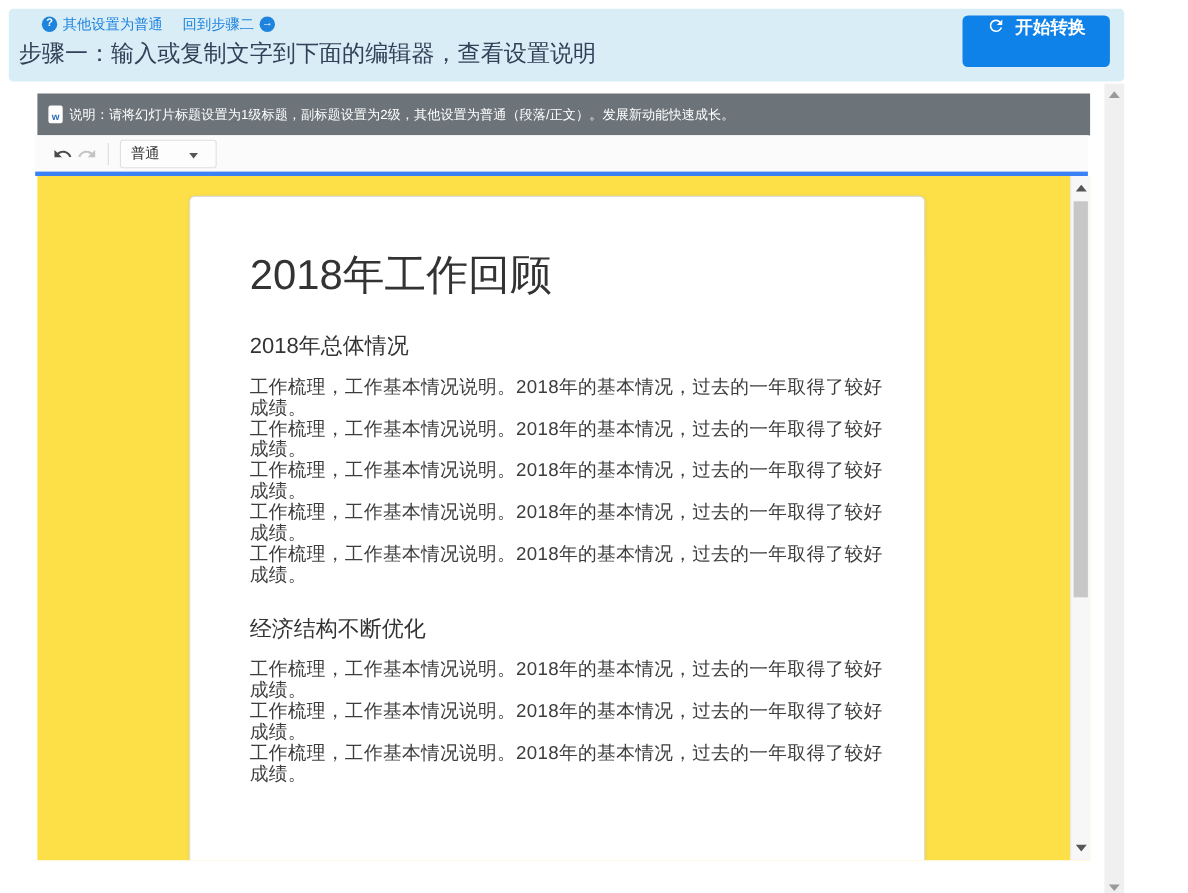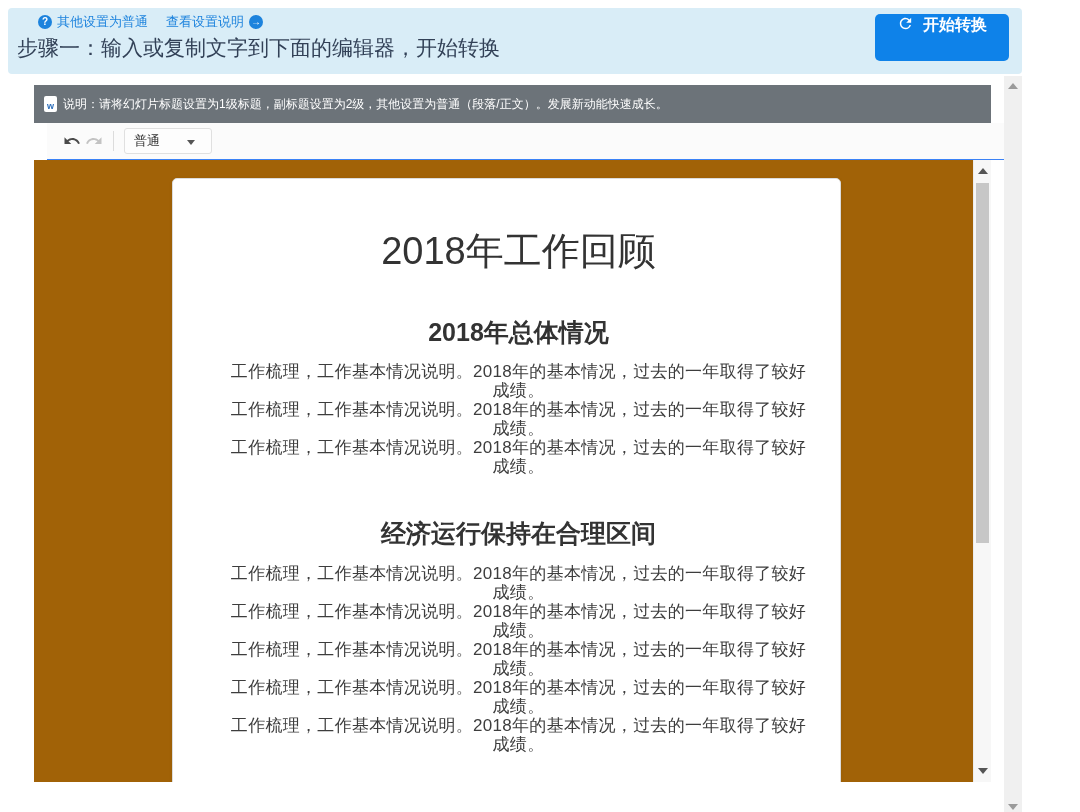--- a/index.html
+++ b/index.html
@@ -45,51 +45,51 @@
     display:flex; align-items:center; padding-left:10px; white-space:nowrap;
   }
   .word-ico {
     width:13px; height:16px; background:#fff; border-radius:2px; margin-right:6px;
     display:flex; align-items:flex-end; justify-content:center;
     color:#2b6cb8; font-size:9px; font-weight:bold; line-height:1.2; flex:0 0 auto;
   }
 
   
   .editor-toolbar {
-    position:absolute; left:47px; top:123px; width:957px; height:37px;
-    background:#fbfbfb; border-bottom:1px solid #3b82f6;
+    position:absolute; left:32px; top:123px; width:957px; height:37px;
+    background:#fbfbfb; border-bottom:4px solid #3b82f6;
     display:flex; align-items:center; padding-left:14px;
   }
   .tb-btn { width:22px; height:22px; display:flex; align-items:center; justify-content:center; cursor:pointer; }
   .tb-btn svg { width:18px; height:18px; }
   .tb-sep { width:1px; height:20px; background:#dcdcdc; margin:0 10px 0 8px; }
   .format-select {
     width:88px; height:26px; border:1px solid #e0e0e0; border-radius:3px; background:#fdfdfd;
     display:flex; align-items:center; padding:0 9px; cursor:pointer; position:relative;
   }
   .format-select .fs-label { font-size:13px; color:#333; }
   .fs-caret {
     position:absolute; right:16px; top:11px;
     width:0; height:0; border-left:4px solid transparent; border-right:4px solid transparent;
     border-top:5px solid #555;
   }
 
   
   .content-area {
     position:absolute; left:34px; top:160px; width:957px; height:622px;
-    background:#a16207; overflow:hidden;text-align:center;
+    background:#fde047; overflow:hidden;
   }
   .doc-page {
     position:absolute; left:138px; top:18px; width:669px; height:700px;
     background:#fff; border:1px solid #dcdcdc; border-radius:5px;
     box-shadow:0 1px 4px rgba(0,0,0,0.05);
   }
   .doc-content { padding:26px 30px 0 54px; cursor:text; }
   .doc-content h1 { font-size:38px; font-weight:400; color:#333; margin:24px 0 0; line-height:1.2; }
-  .doc-content h2 { font-size:25px; font-weight:700; color:#333; margin:41px 0 0; line-height:1.3; }
+  .doc-content h2 { font-size:20px; font-weight:400; color:#333; margin:27px 0 0; line-height:1.3; }
   .doc-content p  { font-size:17px; color:#3d3d3d; margin:0; line-height:19px; letter-spacing:0.3px; }
   .doc-content h2 + p, .doc-content h1 + p { margin-top:14px; }
 
   
   .editor-scrollbar {
     position:absolute; left:939px; top:0; width:18px; height:622px;
     background:#f7f7f7; border-left:1px solid #ececec;
   }
   .sb-arrow { position:absolute; left:4px; width:0; height:0; }
   .sb-arrow.up   { top:8px;  border-left:5px solid transparent; border-right:5px solid transparent; border-bottom:6px solid #555; }
@@ -119,25 +119,25 @@
 </head>
 <body>
 
 <div class="app-header">
   <div class="header-links">
     <span class="hlink">
       <span class="circle-ico">?</span>
       <span>其他设置为普通</span>
     </span>
     <span class="hlink">
-      <span>查看设置说明</span>
+      <span>回到步骤二</span>
       <span class="circle-ico">→</span>
     </span>
   </div>
-  <div class="header-title">步骤一：输入或复制文字到下面的编辑器，开始转换</div>
+  <div class="header-title">步骤一：输入或复制文字到下面的编辑器，查看设置说明</div>
   <button class="convert-button">
     <svg viewBox="0 0 24 24">
         <path d="M17.65 6.35A7.96 7.96 0 0 0 12 4c-4.42 0-7.99 3.58-7.99 8s3.57 8 7.99 8c3.73 0 6.84-2.55 7.73-6h-2.08a5.99 5.99 0 0 1-5.65 4c-3.31 0-6-2.69-6-6s2.69-6 6-6c1.66 0 3.14.69 4.22 1.78L13 11h7V4l-2.35 2.35z"></path>
       </svg>
     <span>开始转换</span>
   </button>
 </div>
 
 <div class="notice-bar">
   <span class="word-ico">w</span>
@@ -163,23 +163,23 @@
 </div>
 
 <div class="content-area">
   <div class="doc-page">
     <div class="doc-content">
         <h1>2018年工作回顾</h1>
         <h2>2018年总体情况</h2>
         <p>工作梳理，工作基本情况说明。2018年的基本情况，过去的一年取得了较好成绩。</p>
         <p>工作梳理，工作基本情况说明。2018年的基本情况，过去的一年取得了较好成绩。</p>
         <p>工作梳理，工作基本情况说明。2018年的基本情况，过去的一年取得了较好成绩。</p>
-        <h2>经济运行保持在合理区间</h2>
         <p>工作梳理，工作基本情况说明。2018年的基本情况，过去的一年取得了较好成绩。</p>
         <p>工作梳理，工作基本情况说明。2018年的基本情况，过去的一年取得了较好成绩。</p>
+        <h2>经济结构不断优化</h2>
         <p>工作梳理，工作基本情况说明。2018年的基本情况，过去的一年取得了较好成绩。</p>
         <p>工作梳理，工作基本情况说明。2018年的基本情况，过去的一年取得了较好成绩。</p>
         <p>工作梳理，工作基本情况说明。2018年的基本情况，过去的一年取得了较好成绩。</p>
       </div>
   </div>
   <div class="editor-scrollbar">
     <span class="sb-arrow up"></span>
     <span class="sb-thumb"></span>
     <span class="sb-arrow down"></span>
   </div>

